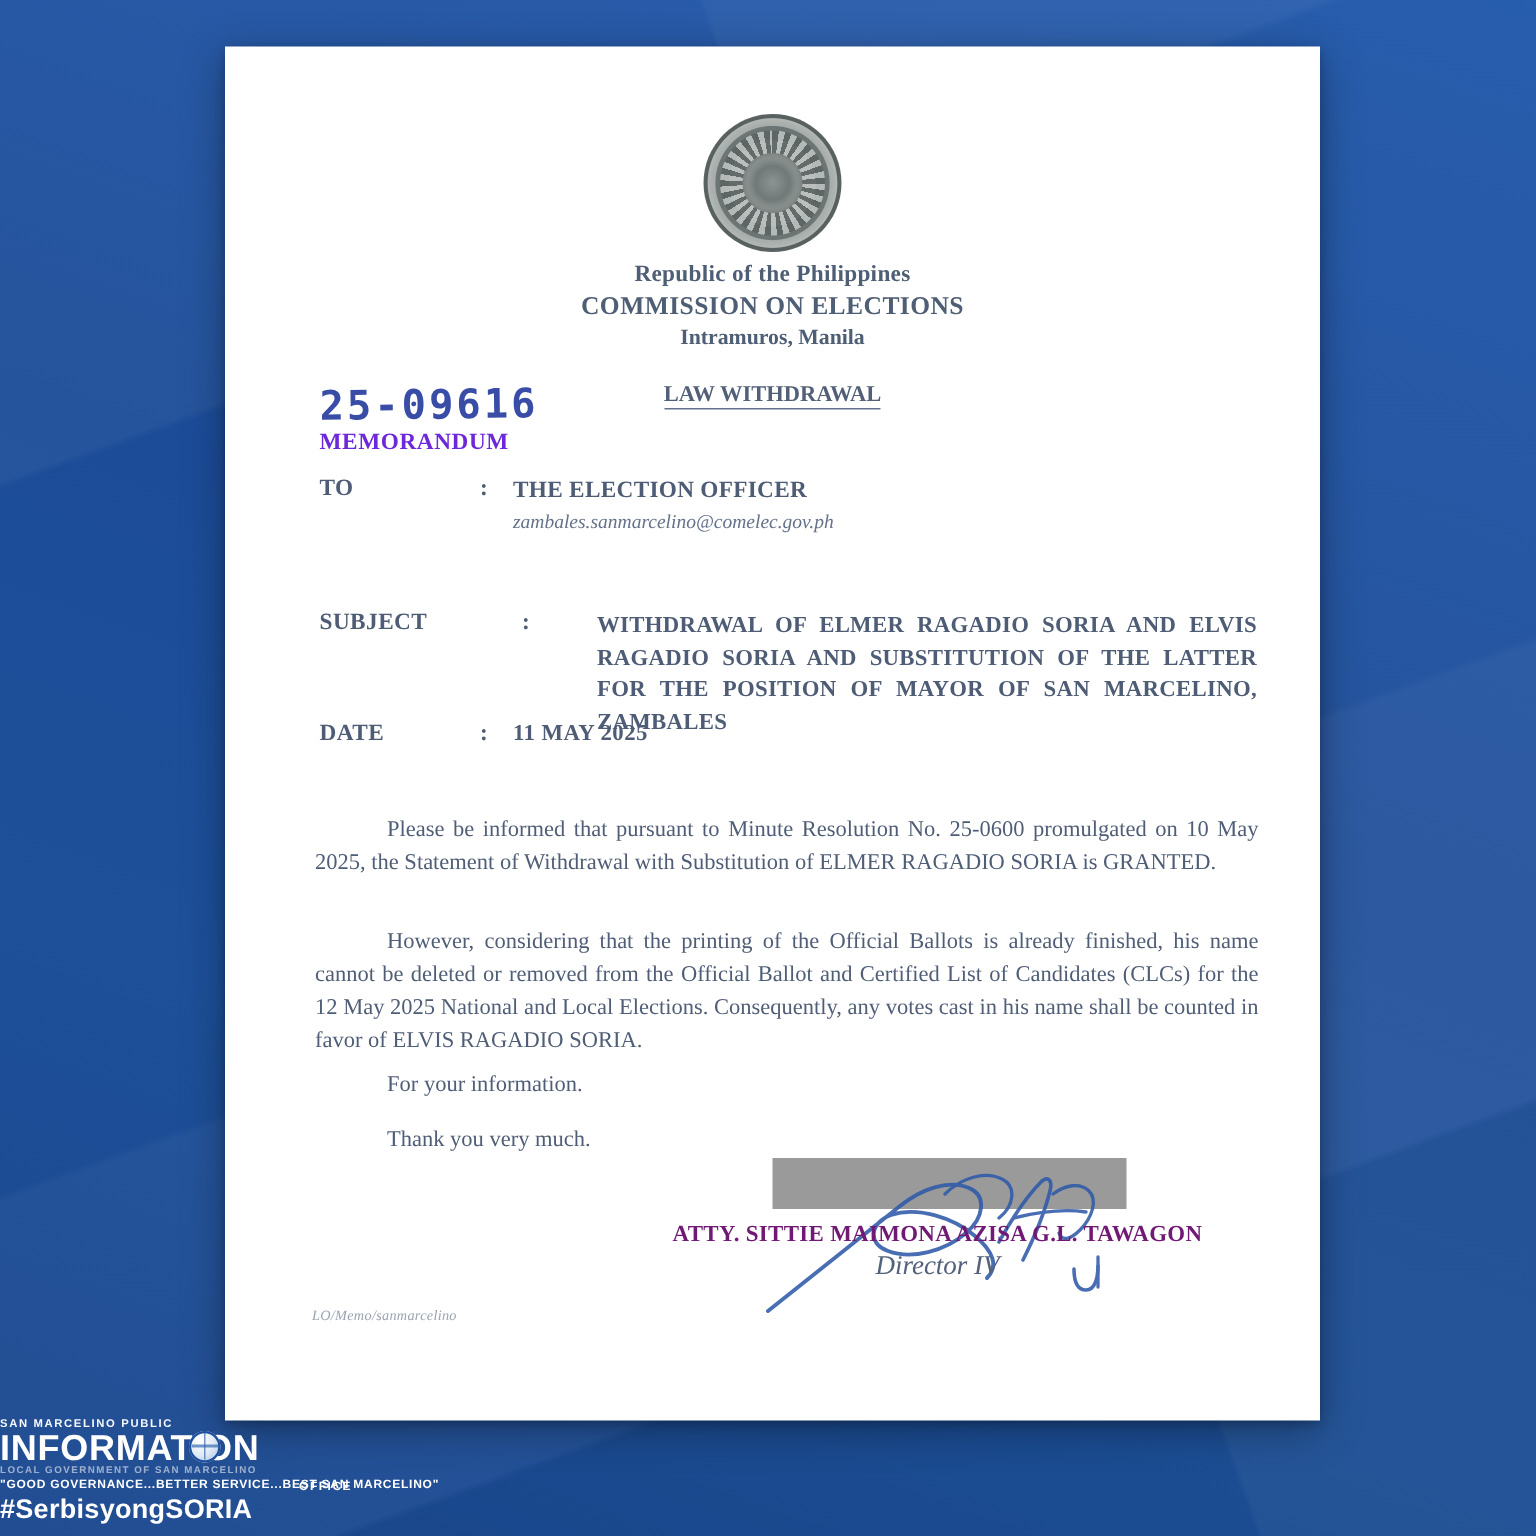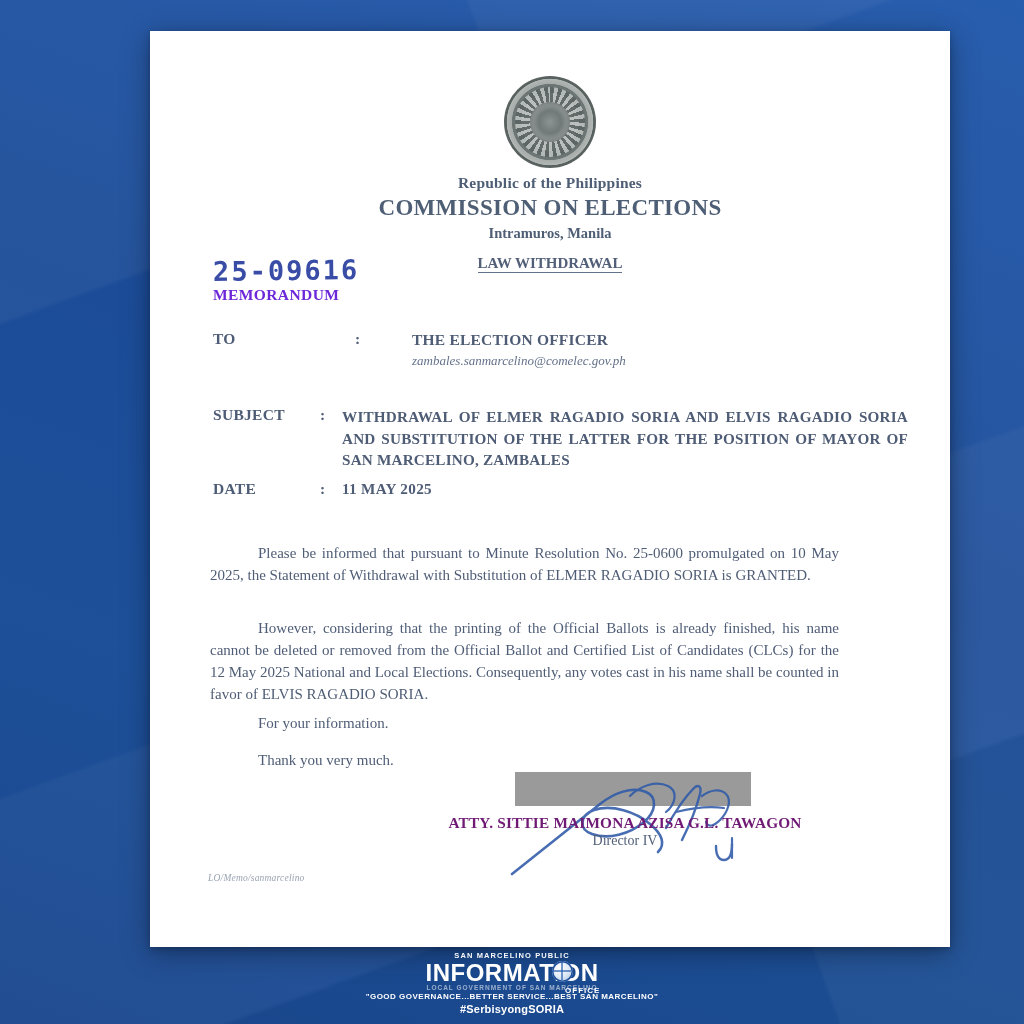--- a/index.html
+++ b/index.html
@@ -39,21 +39,21 @@
       rgba(255,255,255,0.00) 60%,
       rgba(255,255,255,0.04) 60.3%,
       rgba(255,255,255,0.04) 100%);
   }
 
   
   #page {
     position: absolute;
     left: 150px;
     top: 31px;
-    width: 800px;
+    width: 730px;
     height: 916px;
     background: #ffffff;
     box-shadow: 0 6px 26px rgba(0,0,0,0.34), 0 2px 6px rgba(0,0,0,0.22);
     overflow: hidden;
   }
 
   
   #seal-wrap {
     position: absolute;
     left: 0; right: 0;
@@ -108,21 +108,21 @@
     line-height: 1.32;
     color: #4e5e74;
   }
   #letterhead .l1 {
     font-weight: bold;
     font-size: 15.5px;
     letter-spacing: 0.2px;
   }
   #letterhead .l2 {
     font-weight: bold;
-    font-size: 23px;
+    font-size: 17px;
     letter-spacing: 0.3px;
   }
   #letterhead .l3 {
     font-weight: bold;
     font-size: 14.5px;
   }
 
   #law-dept {
     position: absolute;
     left: 0; right: 0;
@@ -178,40 +178,40 @@
     letter-spacing: 0.3px;
   }
   .field-colon {
     width: 22px;
     flex: 0 0 22px;
     font-size: 15.5px;
     font-weight: bold;
   }
   .field-value { flex: 1 1 auto; }
 
-  #row-to { top: 299px; gap: 35px; }
+  #row-to { top: 286px; }
   #row-to .to-main {
     font-size: 15.5px;
     font-weight: bold;
     letter-spacing: 0.2px;
     line-height: 1.35;
   }
   #row-to .to-office {
     font-size: 14.5px;
     line-height: 1.45;
     color: #55637b;
   }
   #row-to .to-email {
     font-size: 13px;
     font-style: italic;
     color: #64718a;
     line-height: 1.5;
   }
 
-  #row-subject { top: 375px; }
+  #row-subject { top: 375px; gap: 28px; }
   #row-subject .subj {
     font-size: 15.2px;
     font-weight: bold;
     line-height: 1.42;
     text-align: justify;
     letter-spacing: 0.2px;
   }
 
   #row-date { top: 449px; }
   #row-date .date-val {
@@ -275,40 +275,41 @@
     font-weight: bold;
     letter-spacing: 0.2px;
     color: #701a75;
   }
   #signer-title {
     position: absolute;
     left: 255px;
     width: 440px;
     top: 802px;
     text-align: center;
-    font-size: 14px;
+    font-size: 18px;
+    font-style: italic;
     color: #53617a;
   }
 
   #doc-ref {
     position: absolute;
     left: 58px;
     top: 842px;
     font-size: 9.5px;
     font-style: italic;
     color: #9aa3b2;
     letter-spacing: 0.2px;
   }
 
   
   #pio {
     position: absolute;
     left: 0; right: 0;
     bottom: 8px;
-    text-align: center;
+    text-align: left;
     color: #ffffff;
     font-family: "Liberation Sans", sans-serif;
     line-height: 1;
   }
   #pio .pio-top {
     font-size: 7.5px;
     font-weight: bold;
     letter-spacing: 1.1px;
     opacity: 0.96;
     margin-bottom: 2px;
@@ -367,21 +368,21 @@
     font-weight: bold;
     letter-spacing: 1px;
   }
   #pio .pio-tag {
     font-size: 8px;
     font-weight: bold;
     letter-spacing: 0.5px;
     margin-top: 2px;
   }
   #pio .pio-hash {
-    font-size: 11px;
+    font-size: 18px;
     font-weight: bold;
     letter-spacing: 0.2px;
     margin-top: 3px;
   }
   #pio-inner { position: relative; display: inline-block; }
 </style>
 </head>
 <body>
 
 <div id="backdrop"></div>

